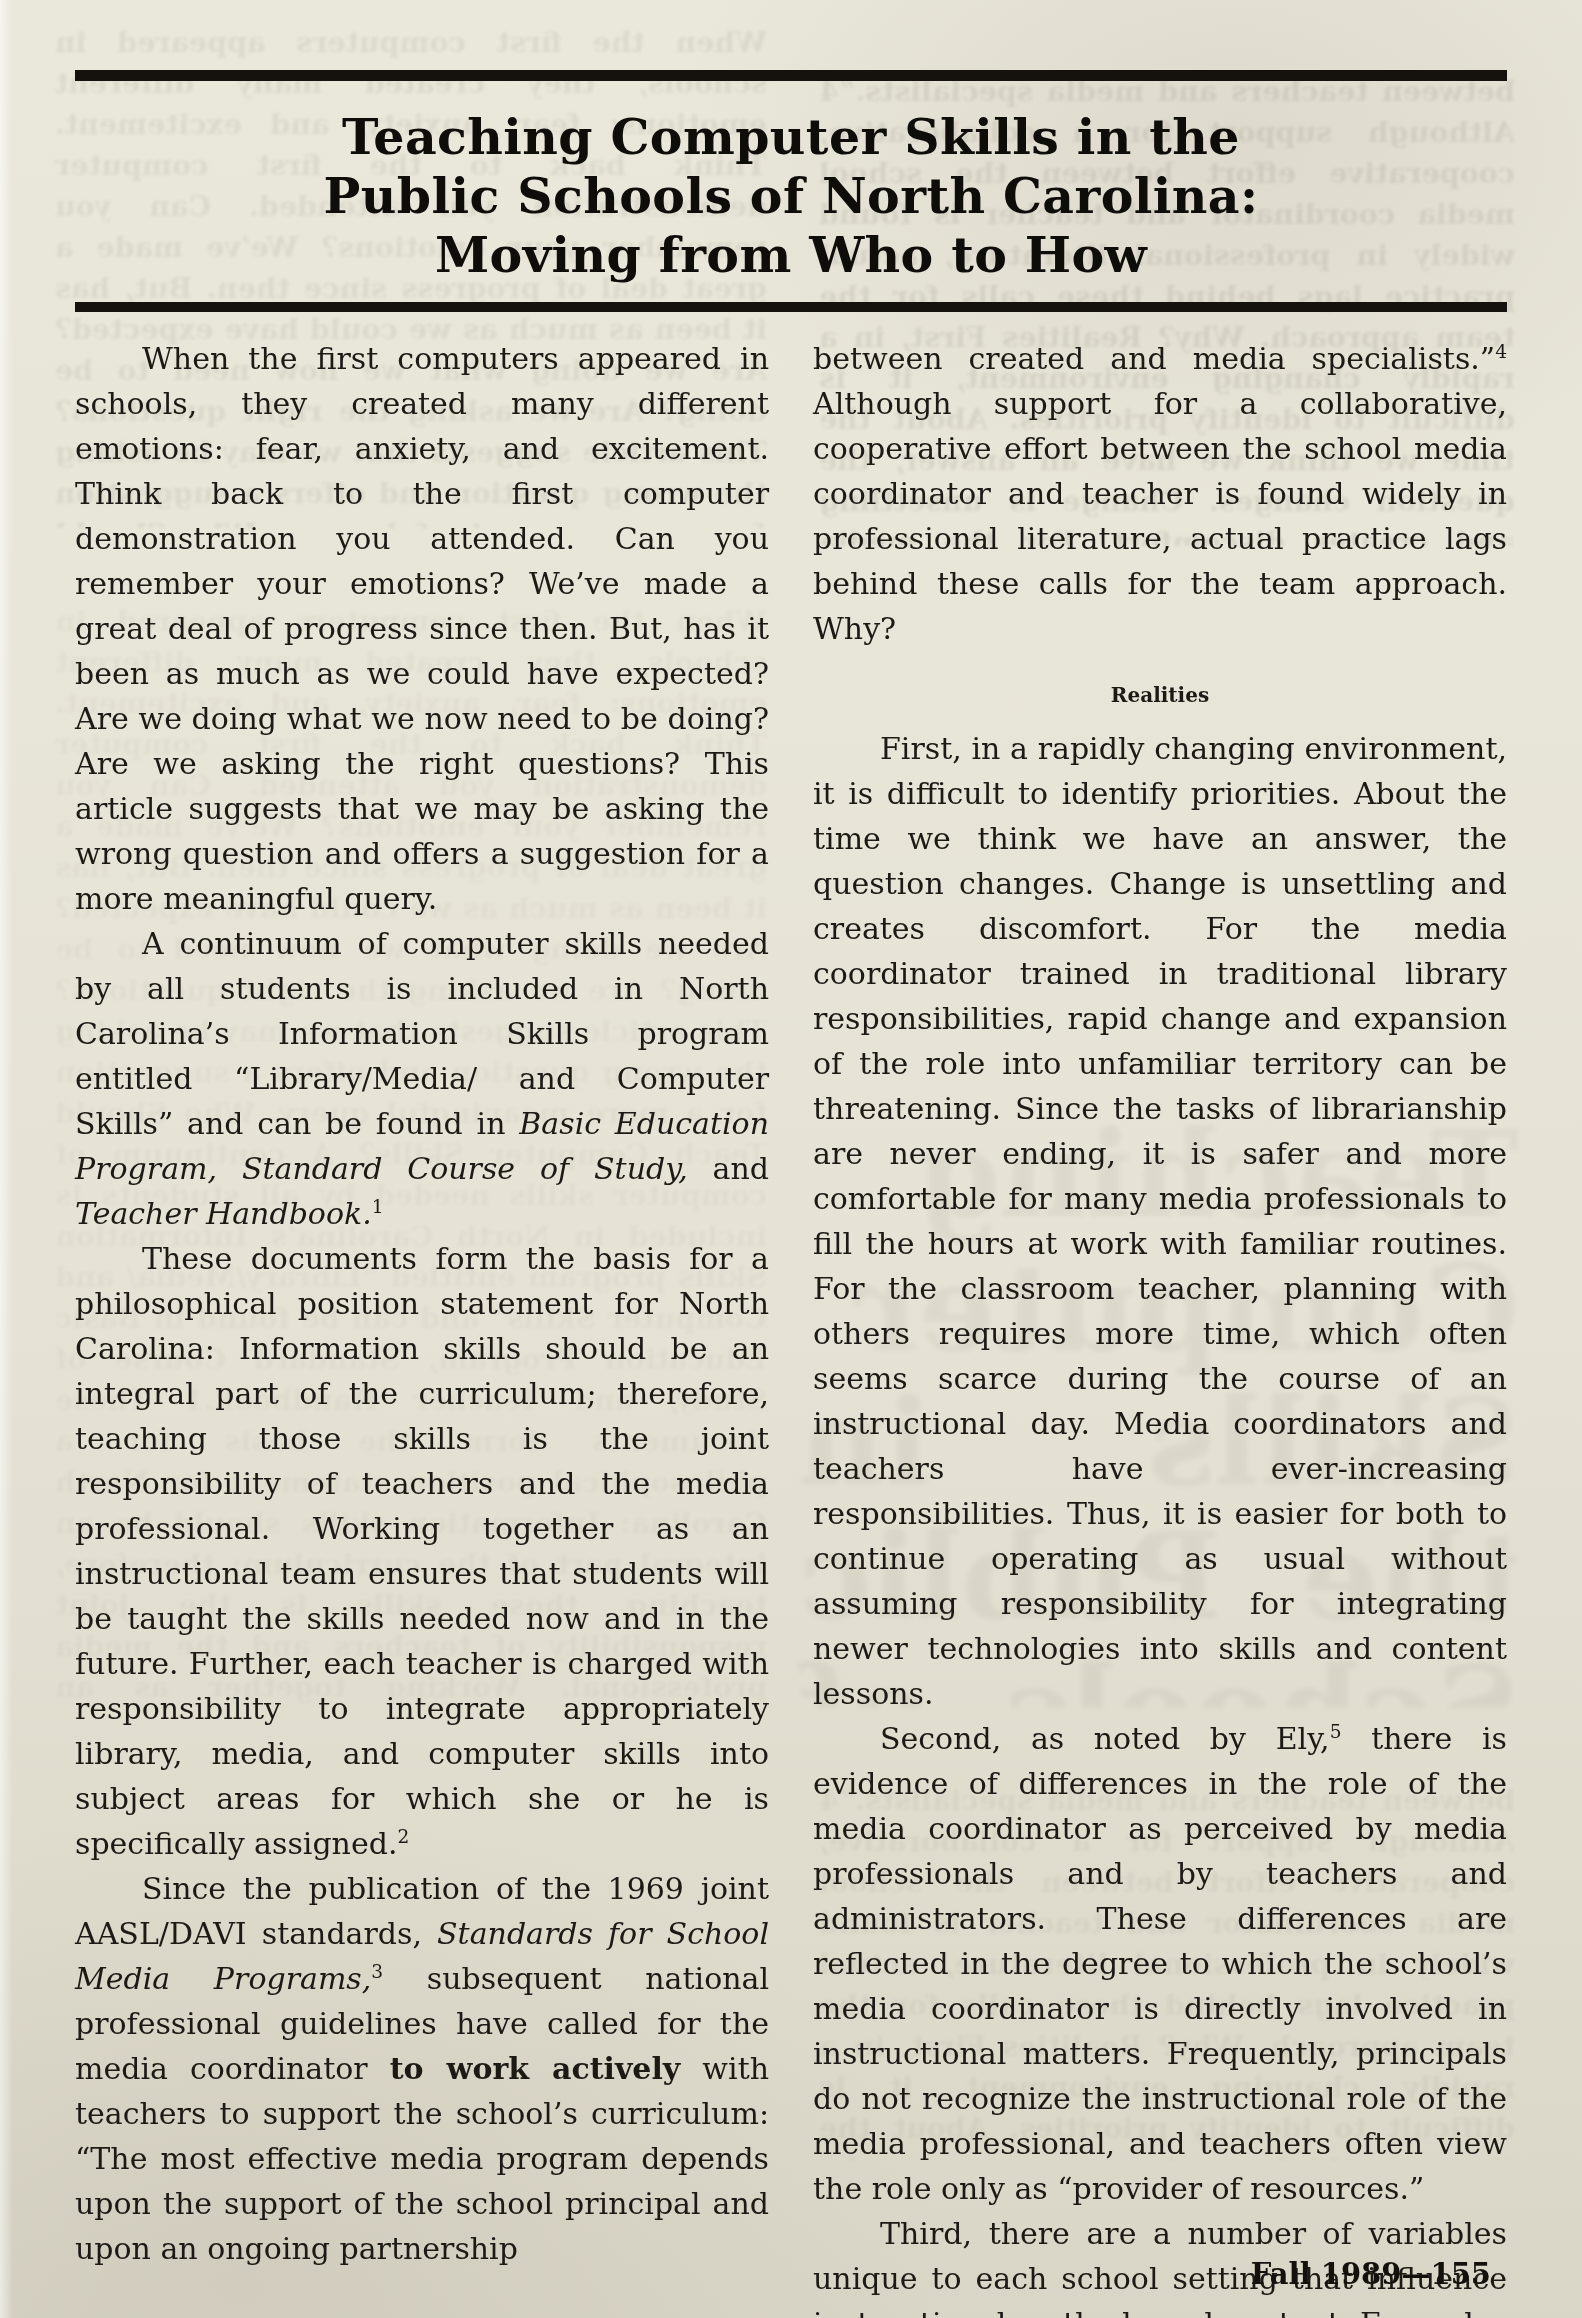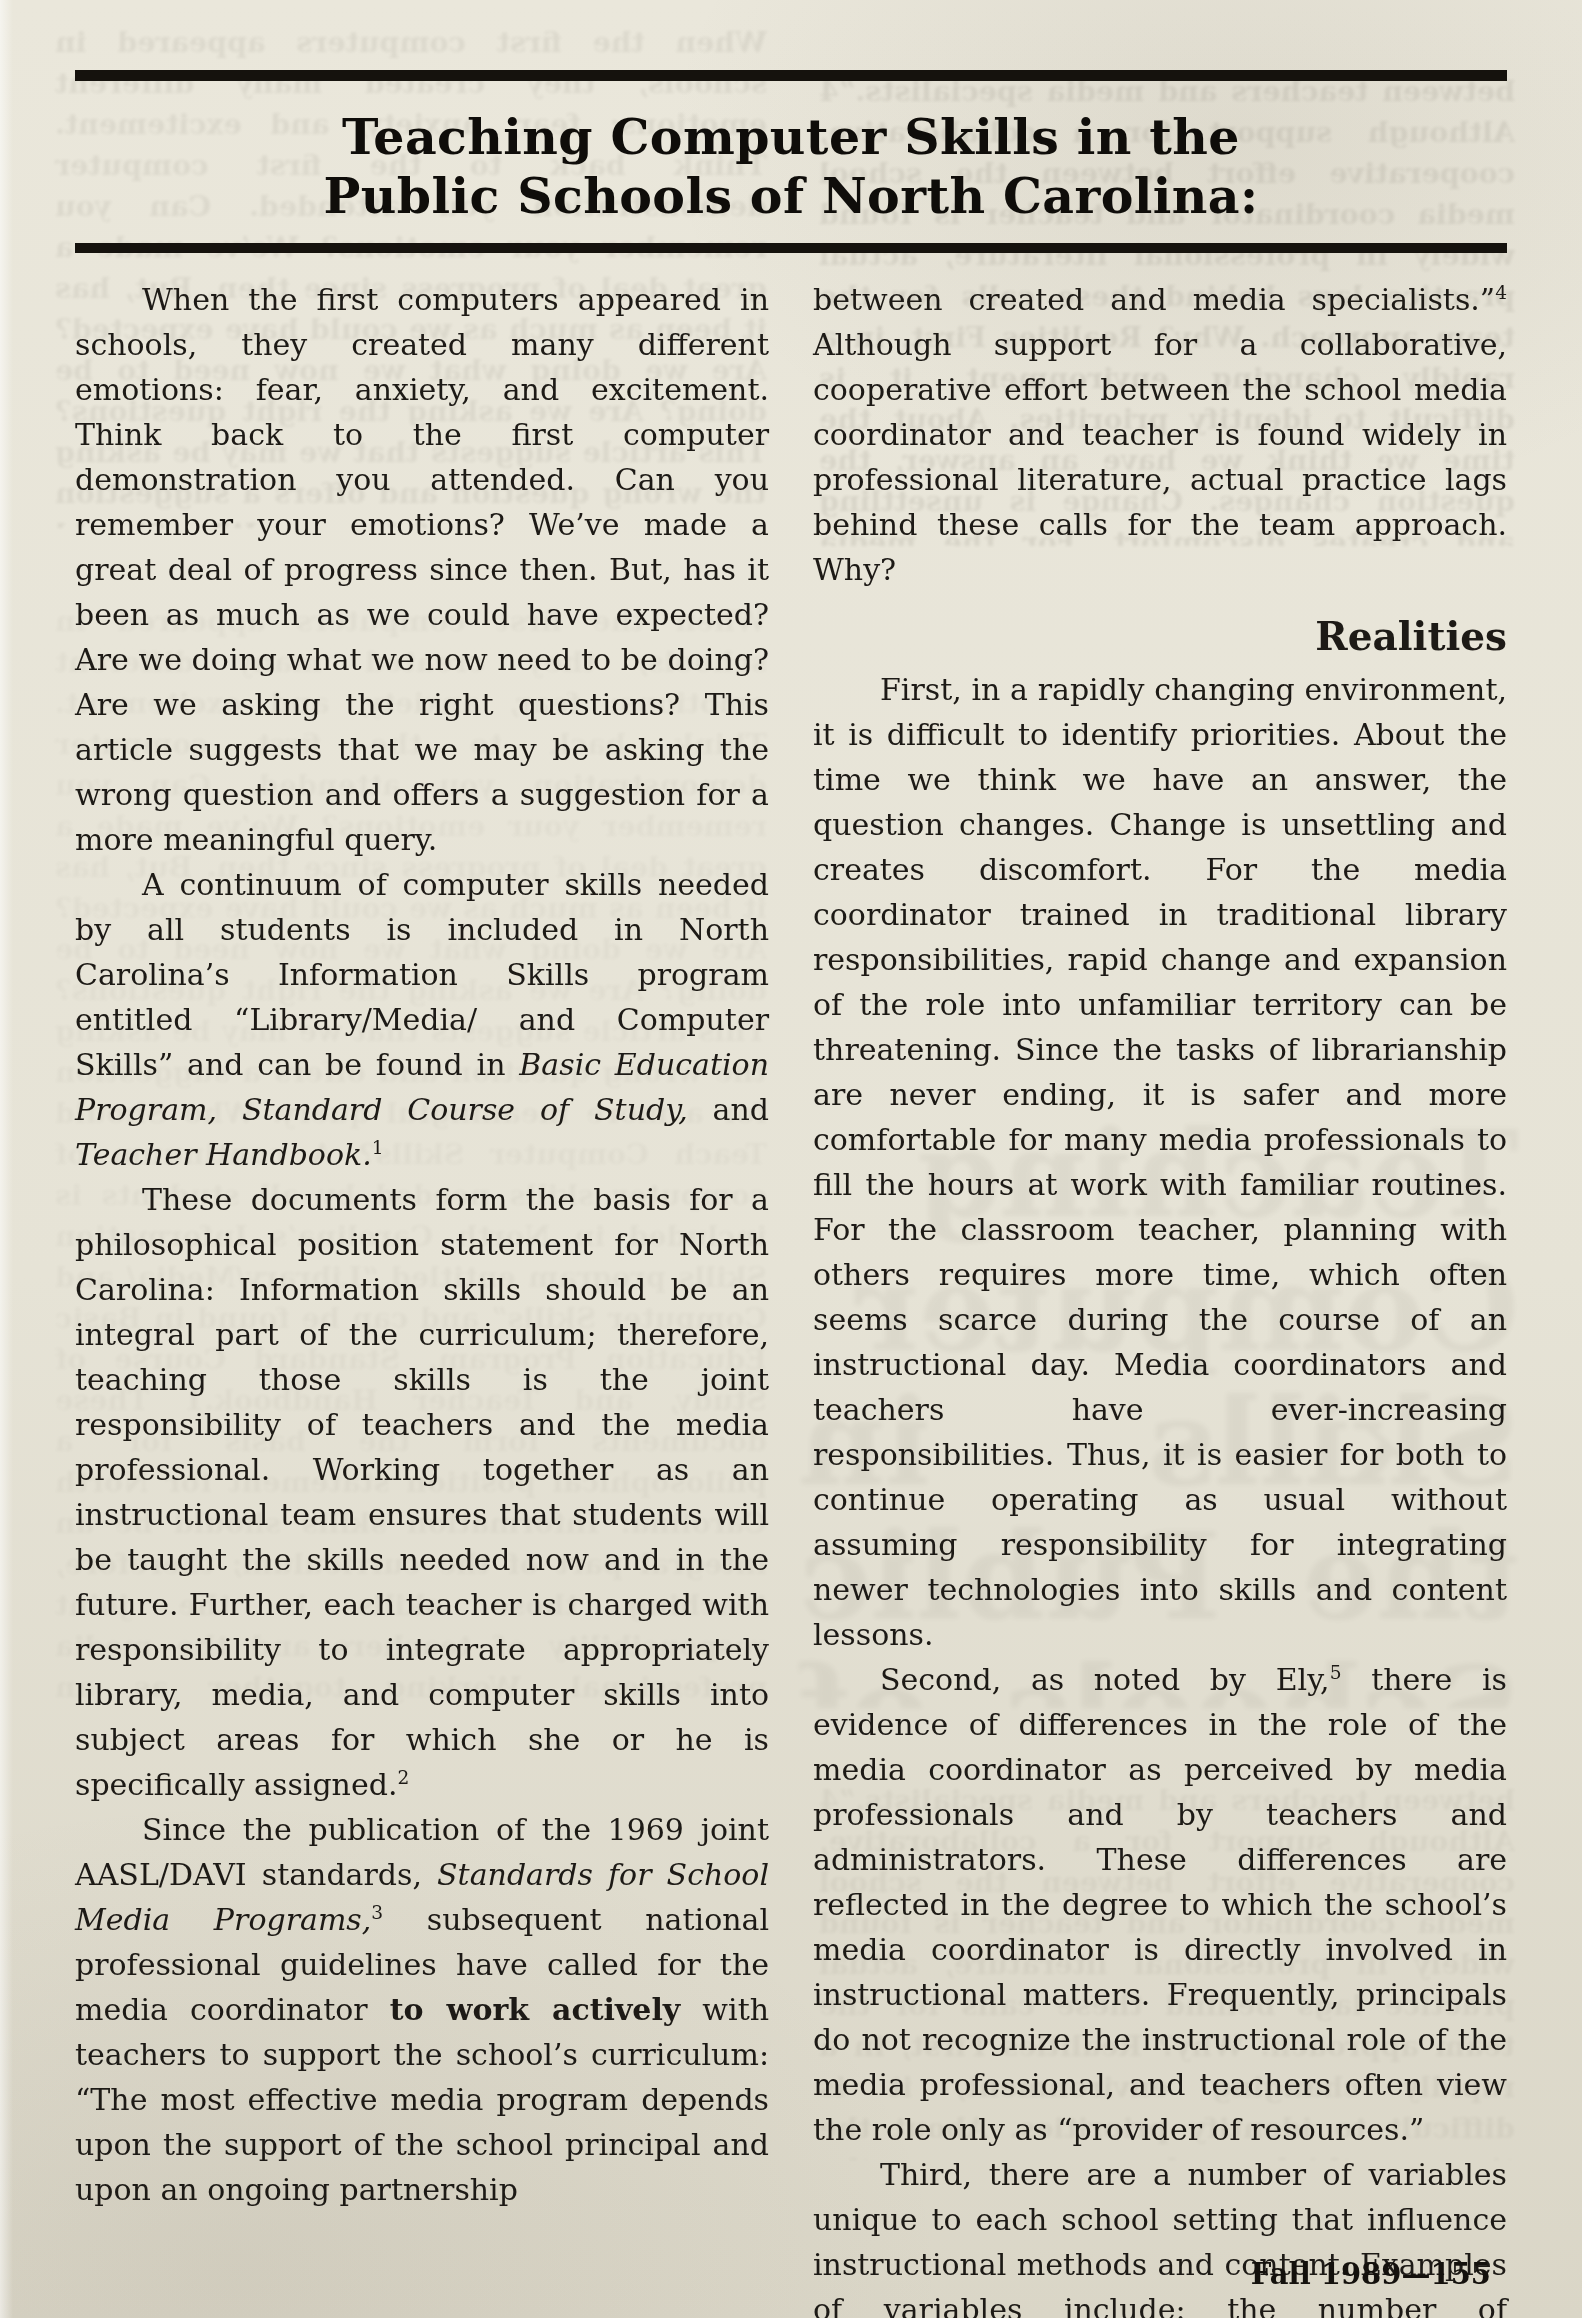--- a/index.html
+++ b/index.html
@@ -71,23 +71,23 @@
     display: flex;
     gap: 44px;
     font-size: 30px;
     line-height: 45px;
   }
   .col { flex: 1 1 0; min-width: 0; }
   .para { margin: 0; text-align: justify; }
   .para.indent { text-indent: 67px; }
   .heading {
     font-weight: bold;
-    font-size: 39px;
+    font-size: 20px;
     margin: 22px 0 8px 0;
-    text-align: right;
+    text-align: center;
   }
   sup { font-size: 0.62em; line-height: 0; vertical-align: super; }
 
   .footer {
     position: absolute;
     right: 91px;
     bottom: 28px;
     font-size: 29px;
     font-weight: bold;
     z-index: 1;
@@ -107,20 +107,21 @@
   <div class="ghost g4" aria-hidden="true">between teachers and media specialists.”4 Although support for a collaborative, cooperative effort between the school media coordinator and teacher is found widely in professional literature, actual practice lags behind these calls for the team approach. Why?  Realities  First, in a rapidly changing environment, it is difficult to identify priorities. About the time we think we have an answer, the question changes. Change is unsettling and creates discomfort. For the media coordinator trained in traditional library responsibilities, rapid change and expansion of the role into unfamiliar territory can be threatening. Since the tasks of librarianship are never ending, it is safer and more comfortable for many media professionals to fill the hours at work with familiar routines. For the classroom teacher, planning with others requires more time, which often seems scarce during the course of an instructional day. Media coordinators and teachers have ever-increasing responsibilities. Thus, it is easier for both to continue operating as usual without assuming responsibility for integrating newer technologies into skills and content lessons.  Second, as noted by Ely,5 there is evidence of differences in the role of the media coordinator as perceived by media professionals and by teachers and administrators. These differences are reflected in the degree to which the school’s media coordinator is directly involved in instructional matters. Frequently, principals do not recognize the instructional role of the media professional, and teachers often view the role only as “provider of resources.”  Third, there are a number of variables unique to each school setting that influence instructional methods and content. Examples of variables include: the number of computers available, types and quantity of compatible software, presence or</div>
   <div class="ghost g5" aria-hidden="true">When the first computers appeared in schools, they created many different emotions: fear, anxiety, and excitement. Think back to the first computer demonstration you attended. Can you remember your emotions? We’ve made a great deal of progress since then. But, has it been as much as we could have expected? Are we doing what we now need to be doing? Are we asking the right questions? This article suggests that we may be asking the wrong question and offers a suggestion for a more meaningful query.  Who Should Teach Computer Skills?  A continuum of computer skills needed by all students is included in North Carolina’s Information Skills program entitled “Library/Media/ and Computer Skills” and can be found in Basic Education Program, Standard Course of Study, and Teacher Handbook.1  These documents form the basis for a philosophical position statement for North Carolina: Information skills should be an integral part of the curriculum; therefore, teaching those skills is the joint responsibility of teachers and the media professional. Working together as an instructional team ensures that students will be taught the skills needed now and in the future. Further, each teacher is charged with responsibility to integrate appropriately library, media, and computer skills into subject areas for which she or he is specifically assigned.2  Since the publication of the 1969 joint AASL/DAVI standards, Standards for School Media Programs,3 subsequent national professional guidelines have called for the media coordinator to work actively with teachers to support the school’s curriculum: “The most effective media program depends upon the support of the school principal and upon an ongoing partnership</div>
 
   <div class="content">
 
     <div class="rule rule-top"></div>
 
     <h1 class="title">
       <span class="tline">Teaching Computer Skills in the</span>
       <span class="tline">Public Schools of North Carolina:</span>
+      <span class="tline">Moving from Who to How</span>
     </h1>
 
 
     <div class="rule rule-mid"></div>
 
     <div class="columns">
 
       <div class="col">
         <div class="col-blocks">
             <p class="para indent"><span>When the first computers appeared in schools, they created many different emotions: fear, anxiety, and excitement. Think back to the first computer demonstration you attended. Can you remember your emotions? We’ve made a great deal of progress since then. But, has it been as much as we could have expected? Are we doing what we now need to be doing? Are we asking the right questions? This article suggests that we may be asking the wrong question and offers a suggestion for a more meaningful query.</span></p>

